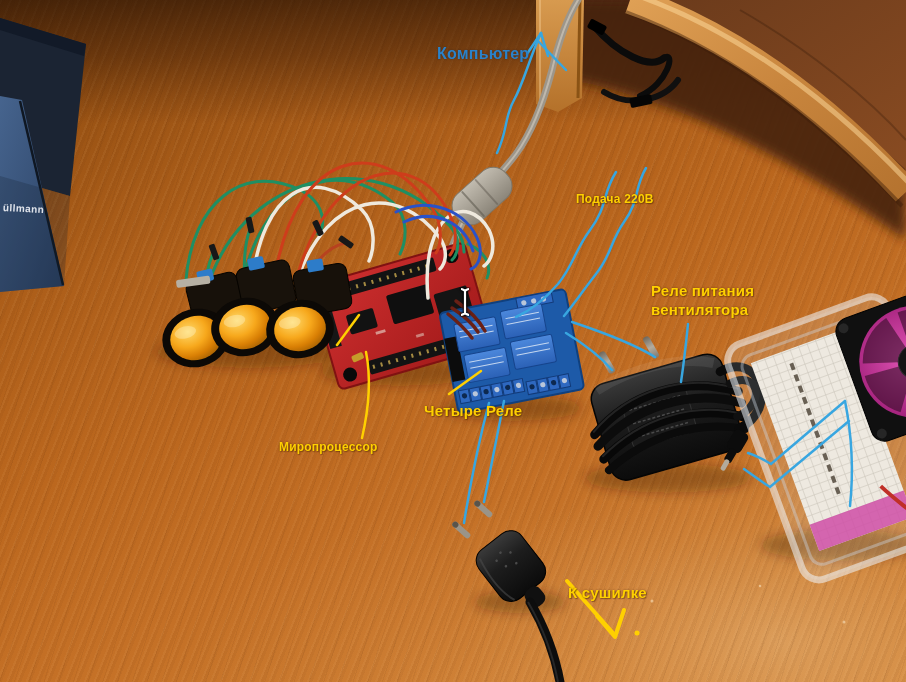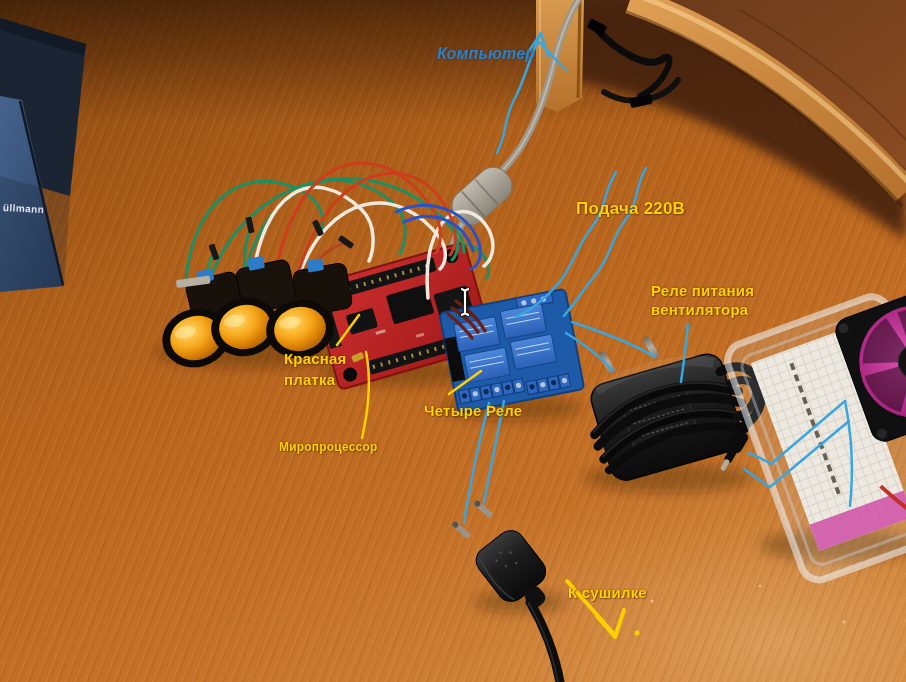--- a/index.html
+++ b/index.html
@@ -13,21 +13,21 @@
   }
   #grain{
     position:absolute;inset:0;pointer-events:none;
     background:
       repeating-linear-gradient(112deg, rgba(255,222,172,.05) 0 2px, rgba(80,35,8,.05) 2px 5px, transparent 5px 9px),
       repeating-linear-gradient(108deg, rgba(60,25,5,.06) 0 1px, transparent 1px 14px);
   }
   svg.scene{position:absolute;left:0;top:0;}
   .lbl{position:absolute;font-weight:bold;white-space:nowrap;letter-spacing:.2px;}
   .yel{color:#ffd000;font-size:15px;text-shadow:0 0 2px rgba(60,28,0,.6),1px 1px 1px rgba(70,35,0,.4);}
-  .blue{color:#2b82c9;font-size:16px;text-shadow:0 0 2px rgba(0,25,55,.45);font-style:italic;}
+  .blue{color:#2b82c9;font-size:16px;text-shadow:0 0 2px rgba(0,25,55,.45);}
   .book-text{position:absolute;color:#dfe3ea;font-size:10px;font-weight:bold;letter-spacing:.4px;transform:rotate(3deg);}
   .cursor{position:absolute;}
 </style>
 </head>
 <body>
 
 <div id="stage">
 <div id="grain"></div>
 
 <svg class="scene" width="906" height="682" viewBox="0 0 906 682">
@@ -397,28 +397,24 @@
     <path d="M449 394 L481 371" stroke-width="2.5"></path>
     <g>
       <path d="M567 581 L613 633" stroke-width="4"></path>
       <path d="M597 616 L615 637 L624 610" stroke-width="4" stroke-linejoin="round"></path>
       <circle cx="637" cy="633" r="2.5" fill="#ffd000" stroke="none"></circle>
     </g>
   </g>
 </svg>
 
 <div class="lbl blue" style="left:437px;top:45px;">Компьютер</div>
-<div class="lbl yel" style="left:576px;top:199px;font-size:17px;">Подача 220В</div>
+<div class="lbl yel" style="left:576px;top:192px;font-size:12px;">Подача 220В</div>
 <div class="lbl yel" style="left:651px;top:281px;line-height:19px;">
   <div>Реле питания</div>
   <div>вентилятора</div>
-</div>
-<div class="lbl yel" style="left:284px;top:348px;line-height:21px;">
-  <div>Красная</div>
-  <div>платка</div>
 </div>
 <div class="lbl yel" style="left:424px;top:402px;">Четыре Реле</div>
 <div class="lbl yel" style="left:279px;top:440px;font-size:12px;">Миропроцессор</div>
 <div class="lbl yel" style="left:568px;top:584px;">К сушилке</div>
 <div class="book-text" style="left:3px;top:203px;">üllmann</div>
 
 <div class="cursor" style="left:457px;top:287px;">
   <svg width="16" height="30" viewBox="0 0 16 30">
     <path d="M4 2 C6 2 7 3.5 8 3.5 C9 3.5 10 2 12 2 M8 3.5 V26.5 M4 28 C6 28 7 26.5 8 26.5 C9 26.5 10 28 12 28" stroke="#ffffff" stroke-width="2.2" fill="none" style="filter:drop-shadow(0 0 1px #000) drop-shadow(0 0 1px #000);"></path>
   </svg>

